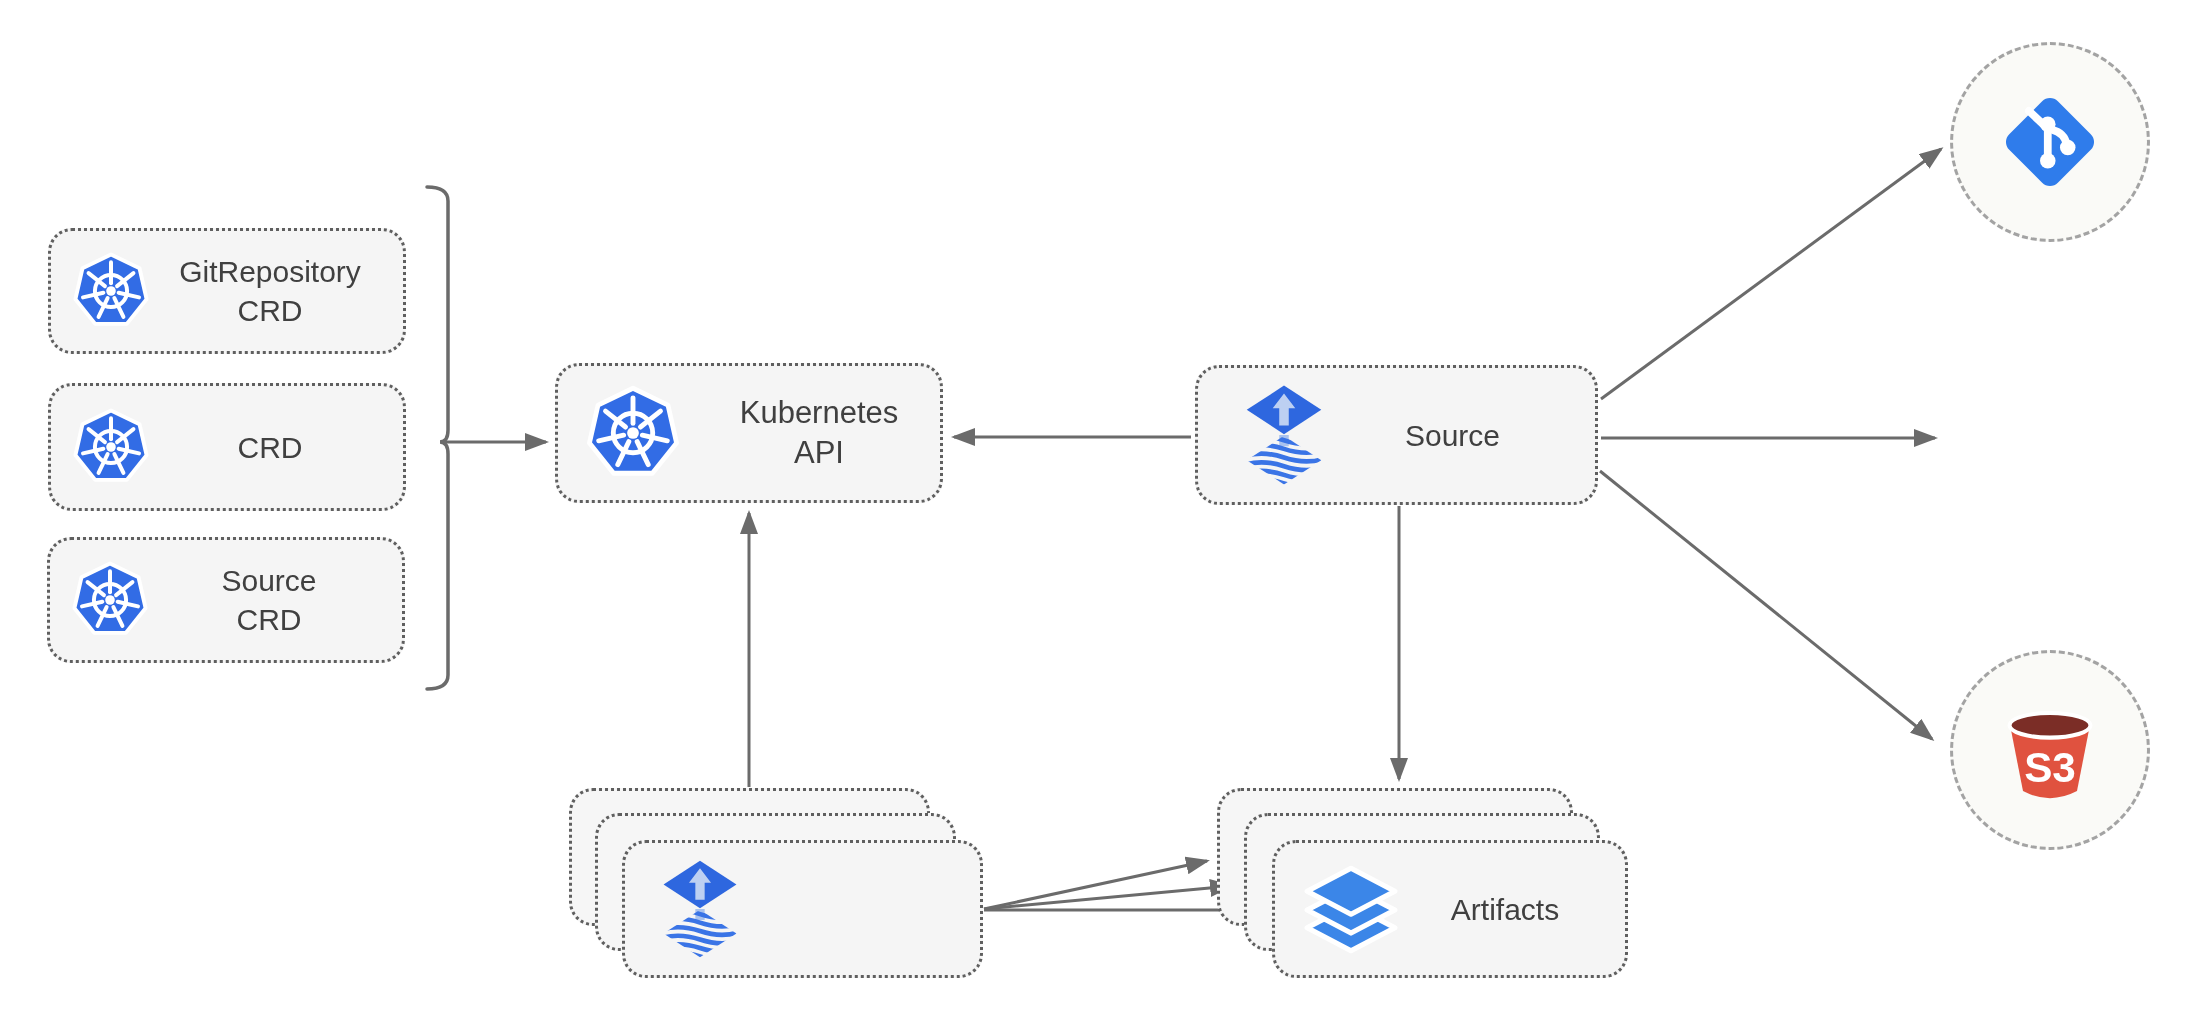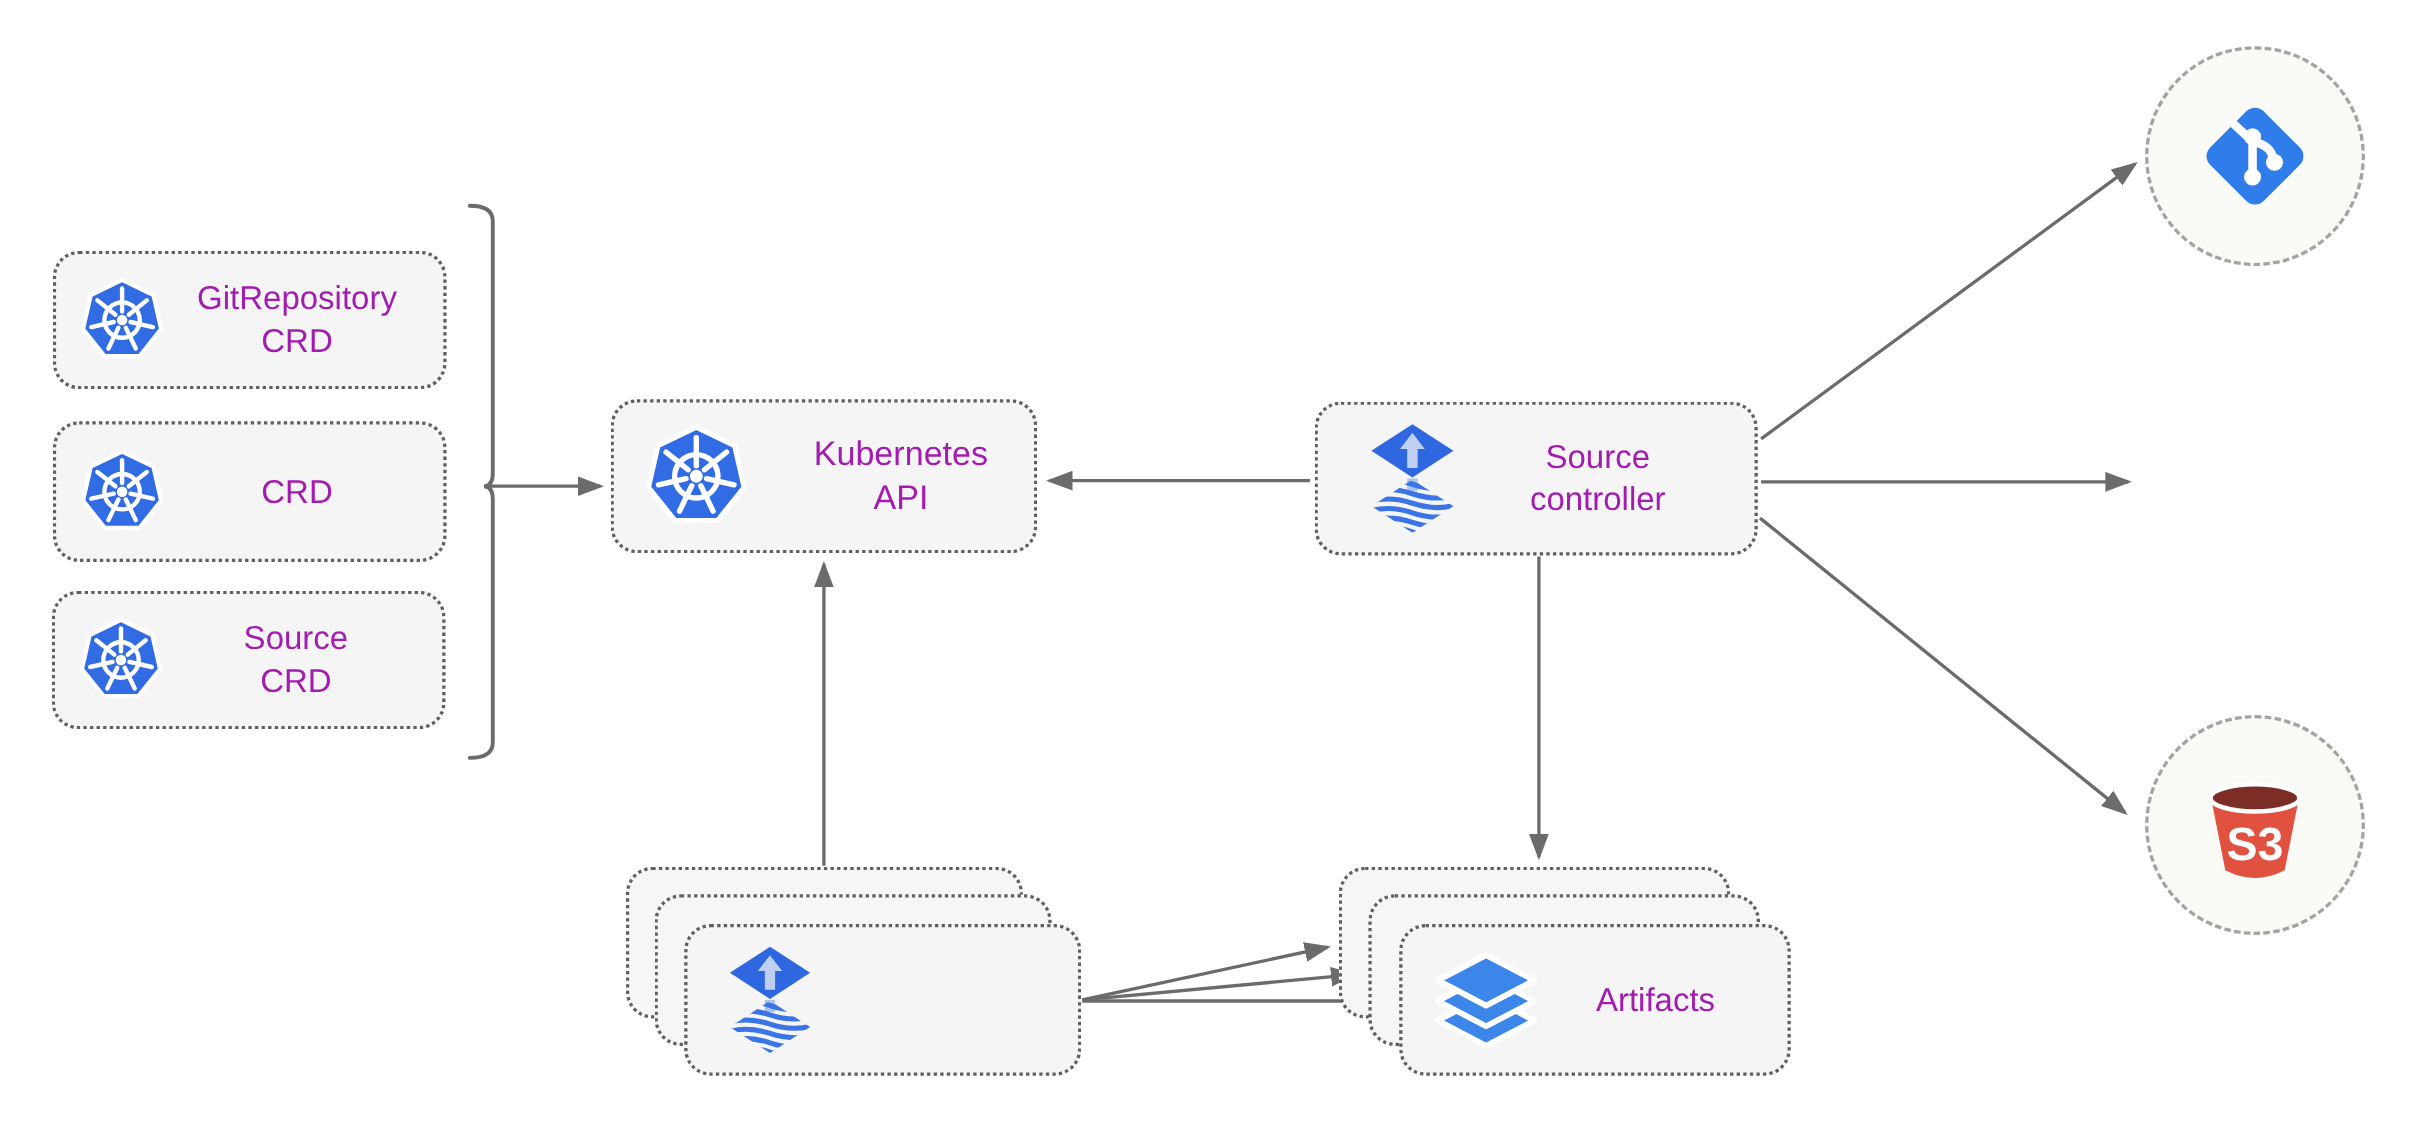--- a/index.html
+++ b/index.html
@@ -4,21 +4,21 @@
 <style>
   html,body{margin:0;padding:0;background:#ffffff;}
   .canvas{position:relative;width:2196px;height:1030px;background:#ffffff;overflow:hidden;
           font-family:"Liberation Sans","DejaVu Sans",sans-serif;}
   .wires{position:absolute;left:0;top:0;z-index:1;}
   .node{position:absolute;box-sizing:border-box;background:#f5f5f5;border:3px dotted #5f5f5f;
         border-radius:24px;display:flex;align-items:center;}
   .ghost{position:absolute;box-sizing:border-box;background:#f6f6f6;border:3px dotted #5f5f5f;
          border-radius:24px;}
   .z2{z-index:2}.z3{z-index:3}.z4{z-index:4}
-  .lbl{flex:1;text-align:center;font-size:30px;color:#a21caf;line-height:1.3;padding-right:14px;}
+  .lbl{flex:1;text-align:center;font-size:30px;color:#404040;line-height:1.3;padding-right:14px;}
   .icon{flex:0 0 auto;display:block;}
   .circle{position:absolute;box-sizing:border-box;width:200px;height:200px;border-radius:50%;
           background:#fafaf7;border:3px dashed #a3a3a3;display:flex;align-items:center;
           justify-content:center;z-index:2;}
   svg text{font-family:"Liberation Sans","DejaVu Sans",sans-serif;}
 </style>
 </head>
 <body>
 
 <div class="canvas">
@@ -147,21 +147,20 @@
       </svg>
     <div class="lbl" style="font-size:31px">Kubernetes API</div>
   </div>
 
   <div class="node z2" style="left:1195px;top:365px;width:403px;height:140px;">
     <svg class="icon" width="80" height="104" style="margin-left:46px" viewBox="0 0 92 120">
         <use href="#sym-flux"></use>
       </svg>
     <div class="lbl">
       <div>Source</div>
-      <div>controller</div>
     </div>
   </div>
 
   <div class="ghost z2" style="left:569px;top:788px;width:361px;height:138px;"></div>
   <div class="ghost z3" style="left:595px;top:813px;width:361px;height:138px;"></div>
   <div class="node z4" style="left:622px;top:840px;width:361px;height:138px;">
     <svg class="icon" width="78" height="102" style="margin-left:36px" viewBox="0 0 92 120">
         <use href="#sym-flux"></use>
       </svg>
   </div>

